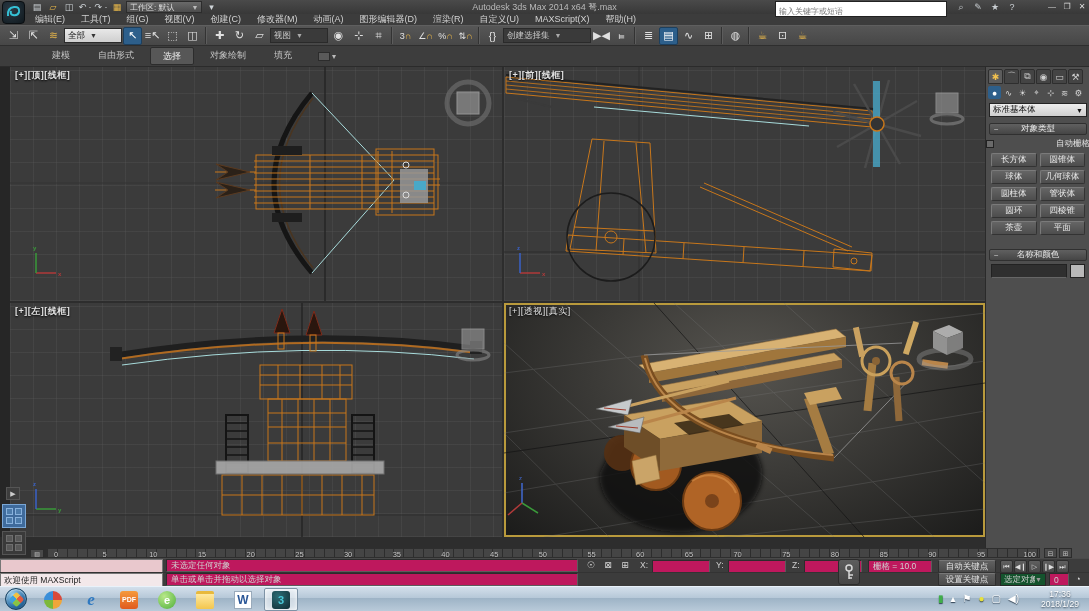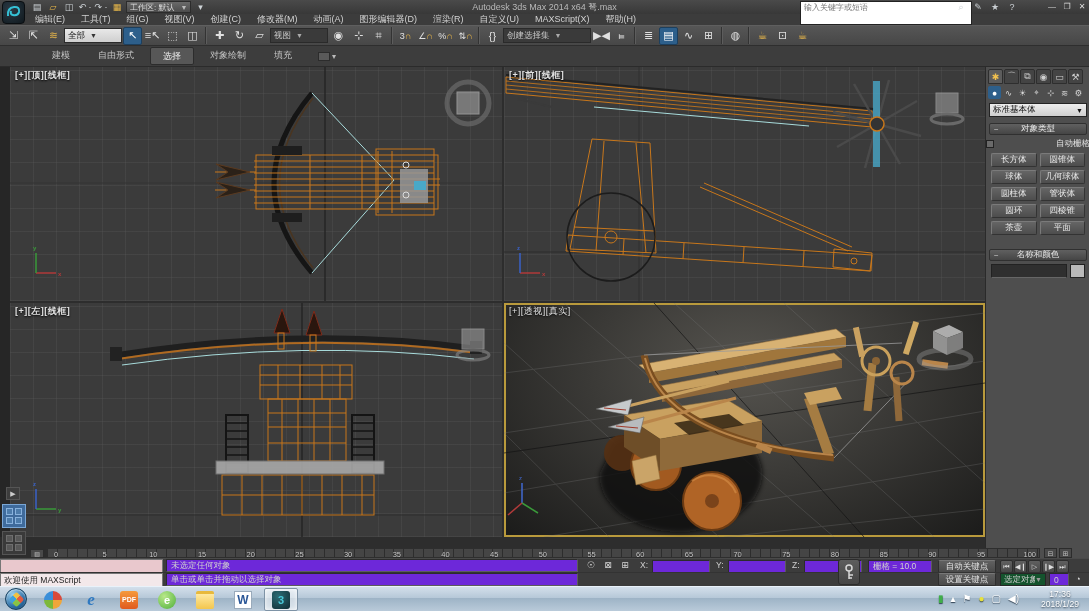--- a/index.html
+++ b/index.html
@@ -12,26 +12,26 @@
   #titlebar{position:absolute;left:0;top:0;width:1089px;height:14px;
     background:linear-gradient(#4a4a4a,#383838);display:flex;align-items:center;}
   #logo{position:absolute;left:2px;top:1px;width:23px;height:23px;z-index:10;
     background:radial-gradient(circle at 35% 35%,#2b3b46,#10181d);border-radius:4px;
     border:1px solid #0a0e11;display:flex;align-items:center;justify-content:center;}
   #logo svg{display:block;}
   .qat{position:absolute;left:30px;top:1px;display:flex;gap:2px;align-items:center;}
   .qbtn{width:14px;height:12px;font-size:9px;line-height:12px;text-align:center;color:#cfd4d8;}
   .qbtn.accent{color:#e8b84a;}
   .wscombo{height:12px;background:linear-gradient(#6a6a6a,#4c4c4c);border:1px solid #2c2c2c;
-    color:#ddd;font-size:8px;display:flex;align-items:center;padding:0 3px;gap:6px;}
+    color:#ddd;font-size:8px;display:flex;align-items:center;padding:0 3px;gap:17px;}
   .wscombo .arr{font-size:7px;color:#bbb;}
   #apptitle{position:absolute;left:0;right:0;top:0;height:14px;text-align:center;
     font-size:9px;color:#b9b9b9;line-height:14px;pointer-events:none;}
-  #searchbox{position:absolute;left:800px;top:1px;width:172px;height:24px;background:#fff;
-    border:1px solid #222;display:flex;align-items:flex-start;}
+  #searchbox{position:absolute;left:775px;top:1px;width:172px;height:16px;background:#fff;
+    border:1px solid #222;display:flex;align-items:flex-end;}
   #searchbox input{border:0;outline:0;width:100%;height:10px;font-size:8px;color:#888;
     font-family:inherit;padding:0 3px;background:transparent;}
   .titleicons{position:absolute;left:955px;top:1px;display:flex;gap:5px;}
   .ticon{width:12px;height:12px;font-size:9px;line-height:12px;text-align:center;color:#c9ced2;}
   .winctl{position:absolute;left:1046px;top:1px;display:flex;gap:3px;}
   .wbtn{width:12px;height:11px;font-size:8px;line-height:11px;text-align:center;color:#ddd;}
 
   
   #menubar{position:absolute;left:28px;top:14px;width:1060px;height:11px;display:flex;gap:2px;}
   .menu-item{font-size:9px;color:#d2d2d2;padding:0 7px;line-height:11px;white-space:nowrap;}
@@ -126,21 +126,21 @@
   .rlabel{font-size:7.5px;color:#c4c4c4;width:18px;text-align:center;text-shadow:0 1px 1px #222;}
   #tl-endbtns{position:absolute;left:1044px;top:548px;display:flex;gap:2px;}
   .tlend{width:13px;height:10px;background:#4a4a4a;border:1px solid #2c2c2c;color:#bbb;
     font-size:7px;line-height:9px;text-align:center;}
 
   
   #statusA,#statusB{position:absolute;left:0;width:1089px;height:14px;background:#3c3c3c;}
   #statusA{top:558px;border-top:1px solid #4a4a4a;}
   #statusB{top:572px;border-top:1px solid #333;}
   .listener{position:absolute;left:0;width:163px;height:14px;border:1px solid #777;}
-  .sunken{background:#6d28d9;border:1px solid #2c2c2c;border-bottom-color:#5c5c5c;border-right-color:#5c5c5c;
+  .sunken{background:#be185d;border:1px solid #2c2c2c;border-bottom-color:#5c5c5c;border-right-color:#5c5c5c;
     color:#cfcfcf;font-size:8.5px;display:flex;align-items:center;padding:0 4px;position:absolute;height:13px;}
   .slabel{position:absolute;font-size:8.5px;color:#cfcfcf;line-height:13px;}
   .sbtn{position:absolute;height:13px;background:linear-gradient(#616161,#4a4a4a);
     border:1px solid #2e2e2e;border-top-color:#777;color:#e3e3e3;font-size:8.5px;
     display:flex;align-items:center;justify-content:center;border-radius:2px;}
   .scombo{position:absolute;height:13px;background:#14532d;border:1px solid #262626;color:#c9c9c9;
     font-size:8.5px;display:flex;align-items:center;justify-content:space-between;padding:0 3px;}
   .scombo .arr{font-size:7px;color:#999;}
   .micon{position:absolute;width:14px;height:13px;color:#d6d6d6;font-size:9px;line-height:13px;
     text-align:center;}

